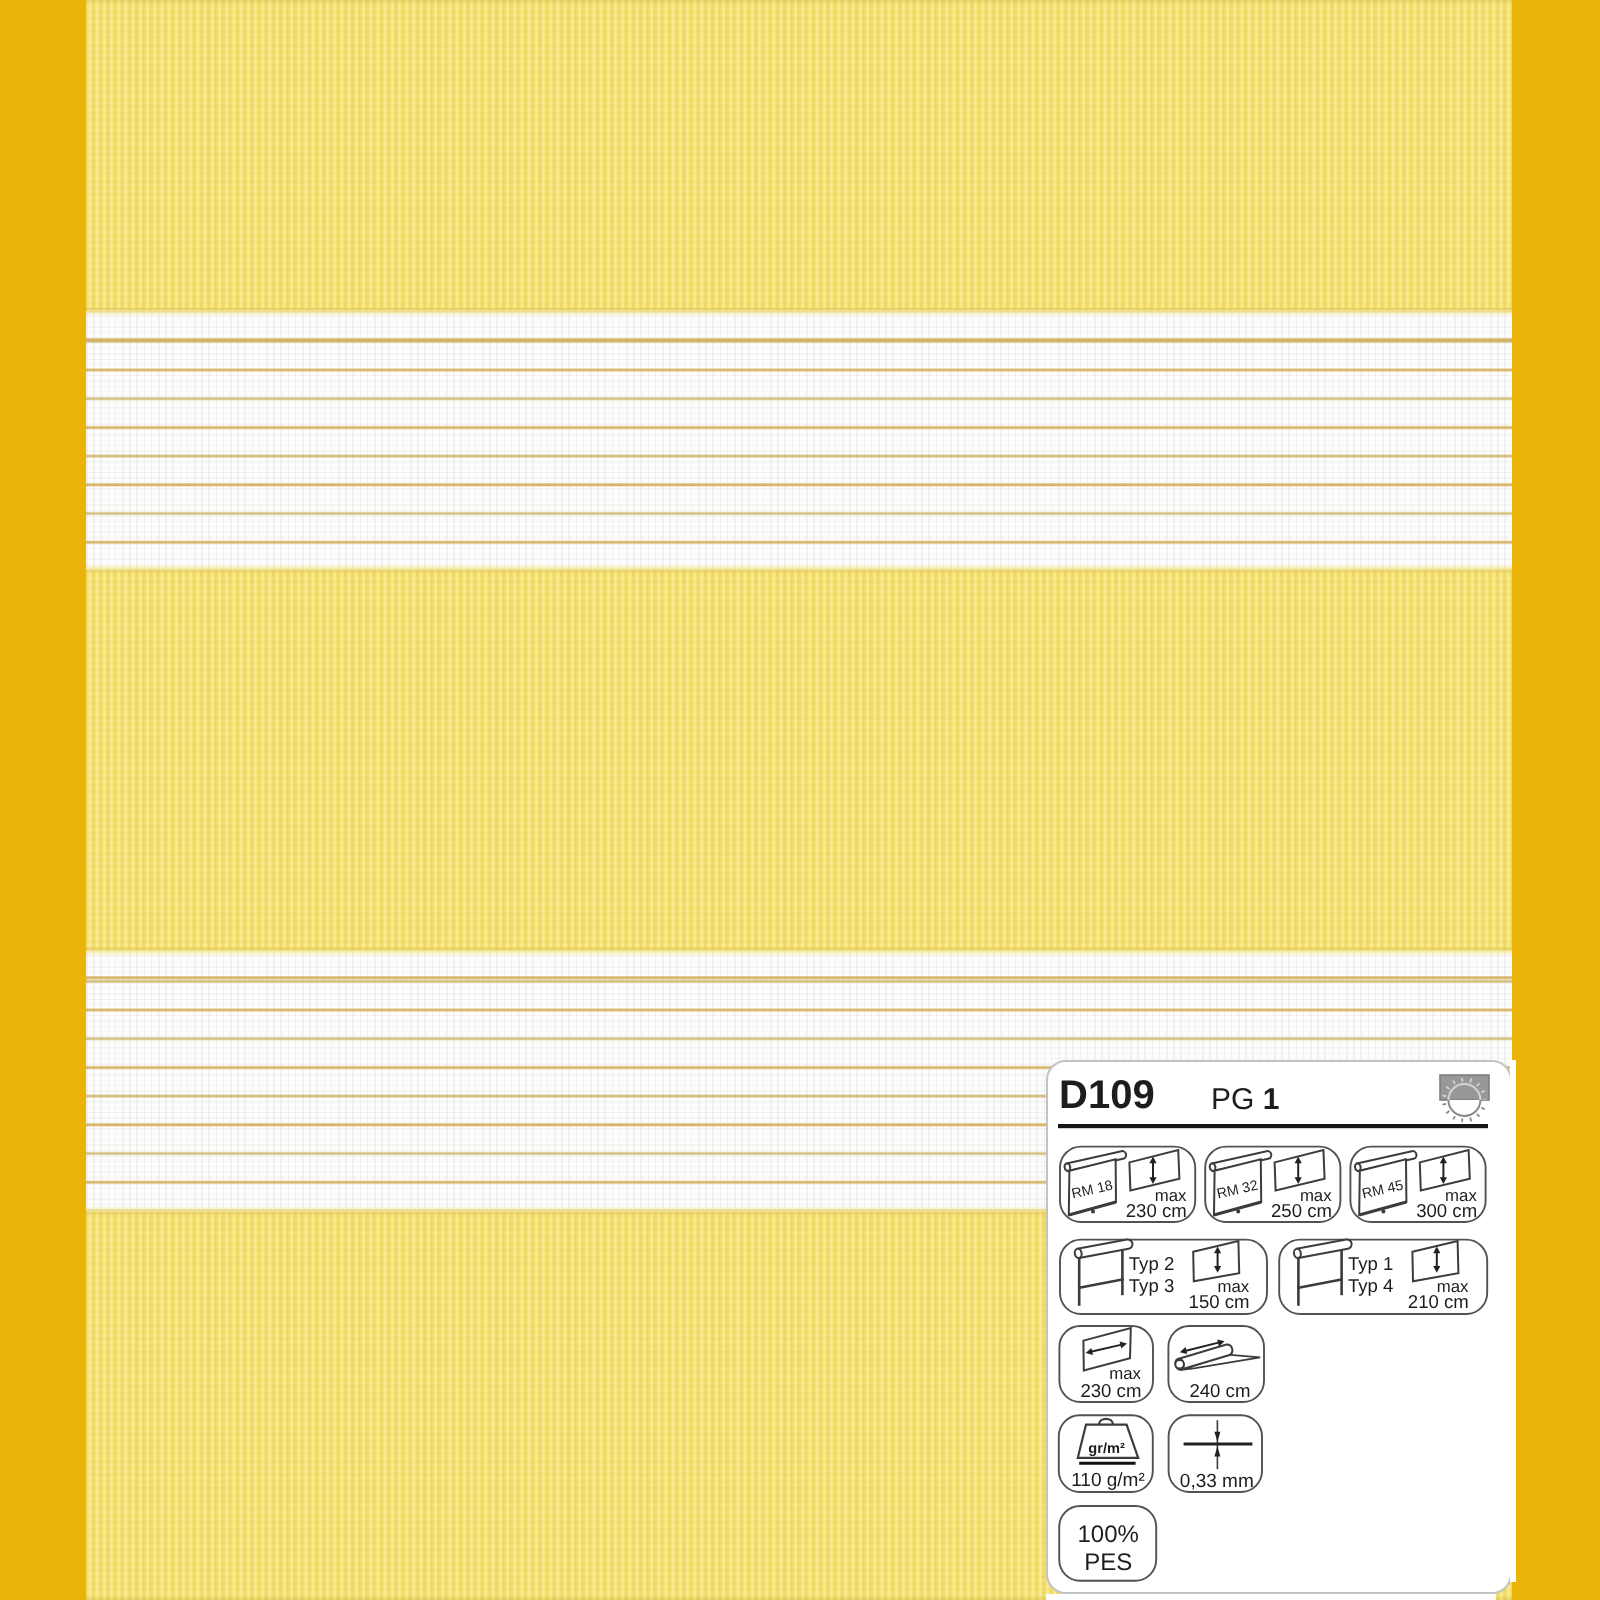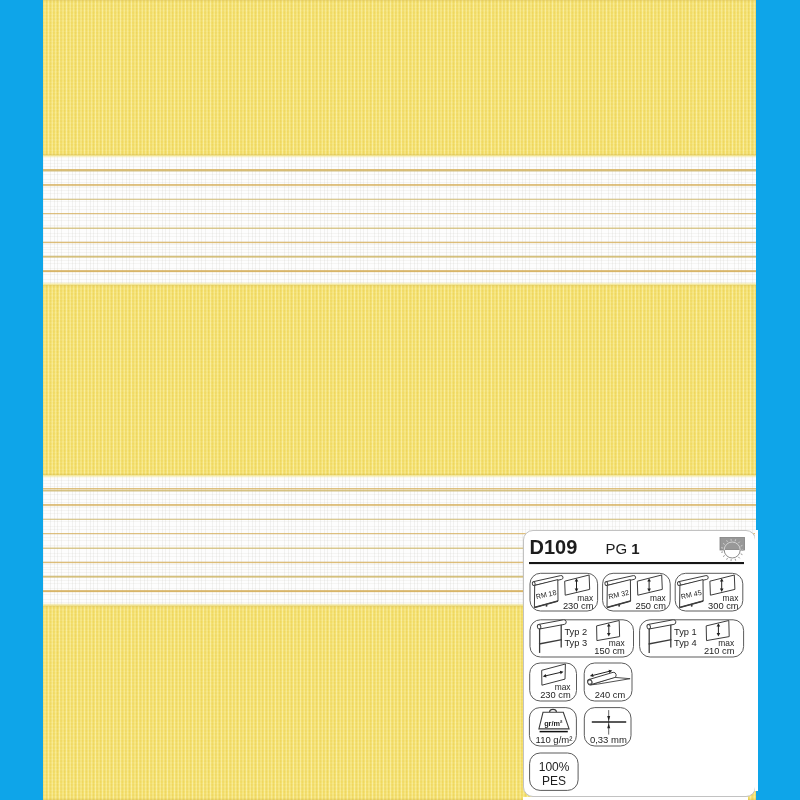--- a/index.html
+++ b/index.html
@@ -1,15 +1,15 @@
 <!DOCTYPE html>
 <html><head><meta charset="utf-8">
 <style>
 html,body{margin:0;padding:0;background:#ffffff;width:800px;height:800px;overflow:hidden;font-family:"Liberation Sans",sans-serif;}
-#page{position:relative;width:800px;height:800px;background:#0ea5e9;}
+#page{position:relative;width:800px;height:800px;background:#eab308;}
 .photo{position:absolute;left:43px;top:0;width:713px;height:800px;overflow:hidden;}
 .yb,.sb{position:absolute;left:0;width:713px;}
 .yb{box-shadow:inset 0 1.2px rgba(205,175,70,0.30), inset 0 -1.2px rgba(205,175,70,0.30);background-color:#f5e173;background-image:repeating-linear-gradient(180deg,rgba(255,255,255,0.07) 0 0.9px,rgba(219,190,85,0.05) 1.7px 2.6px,rgba(255,255,255,0) 2.6px 3.4px),repeating-linear-gradient(90deg,#efd75d 0px,#f5e377 1.4px,#faefa0 2.0px,#f5e377 2.6px,#efd75d 3.6px);}
 .sb{background-color:#fdfdfd;background-image:repeating-linear-gradient(180deg,rgba(213,174,90,0) 0px,rgba(213,174,90,0.9) 0.4px,rgba(213,174,90,0.9) 1.4px,rgba(213,174,90,0) 1.8px,rgba(0,0,0,0) 1.8px 28.7px),repeating-linear-gradient(180deg,rgba(206,182,104,0) 0px,rgba(206,182,104,0.9) 0.4px,rgba(206,182,104,0.9) 1.3px,rgba(206,182,104,0) 1.7px,rgba(0,0,0,0) 1.7px 28.7px),repeating-linear-gradient(90deg,rgba(196,195,188,0.20) 0 0.8px,rgba(0,0,0,0) 0.8px 3.6px),repeating-linear-gradient(180deg,rgba(203,201,190,0.16) 0 0.7px,rgba(0,0,0,0) 0.7px 2.7px);background-position:0 29.15px,0 14.8px,0 0,0 0;}
 .sb::before{content:"";position:absolute;left:0;top:0;width:100%;height:3px;background:linear-gradient(180deg,#f3e690,rgba(253,253,254,0));}
 .sb::after{content:"";position:absolute;left:0;bottom:0;width:100%;height:3px;background:linear-gradient(0deg,#f3e690,rgba(253,253,254,0));}
 .panel{position:absolute;left:522.5px;top:529.5px;width:233.5px;height:267px;background:#fff;border:1px solid #c2c2c2;border-radius:10px;box-sizing:border-box;}
 .pcontent{position:absolute;left:522.5px;top:529.5px;}
 .patchb{position:absolute;left:522.5px;top:796.5px;width:225px;height:3.5px;background:#fff;}
 .patchr{position:absolute;left:754.5px;top:529.5px;width:3px;height:261px;background:#fff;}

